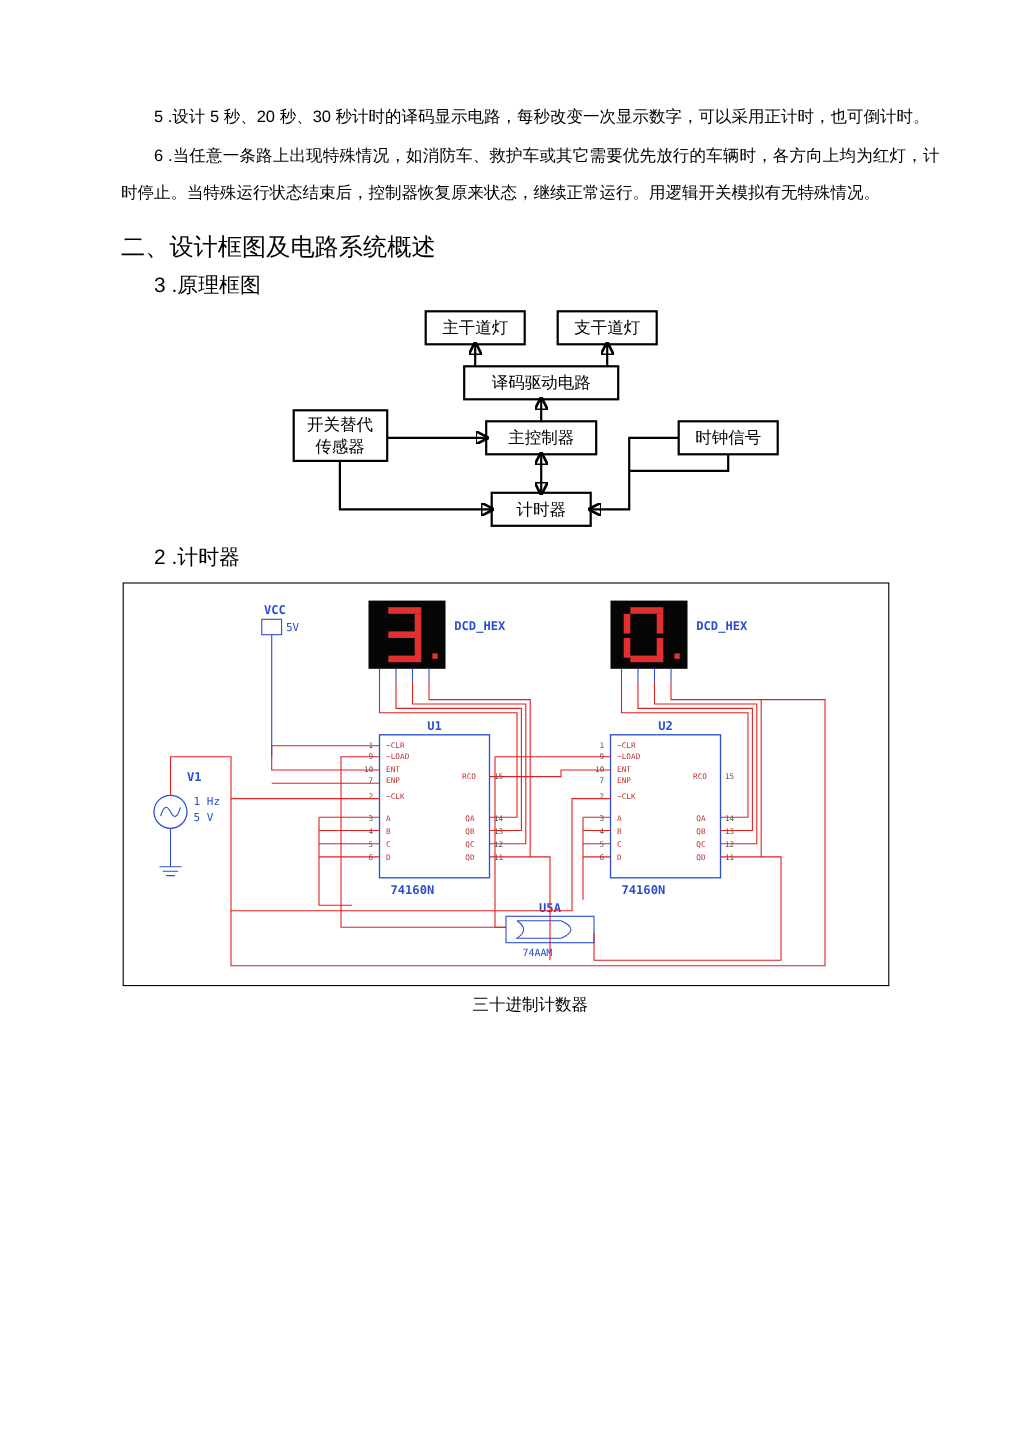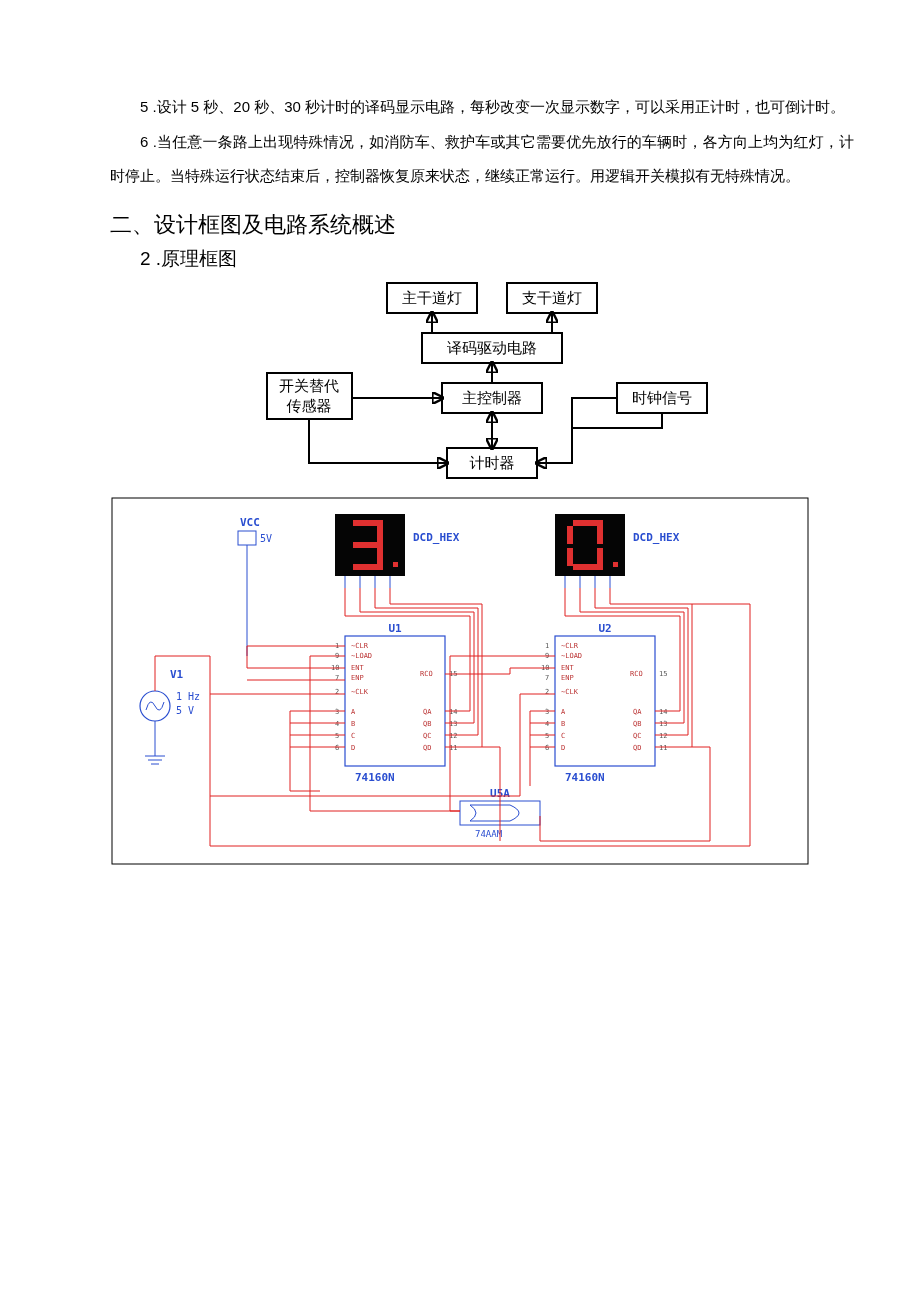--- a/index.html
+++ b/index.html
@@ -31,21 +31,21 @@
 </style>
 </head>
 <body>
 
 <div class="page">
 
   <p class="para">5  .设计 5 秒、20 秒、30 秒计时的译码显示电路，每秒改变一次显示数字，可以采用正计时，也可倒计时。</p>
   <p class="para">6  .当任意一条路上出现特殊情况，如消防车、救护车或其它需要优先放行的车辆时，各方向上均为红灯，计时停止。当特殊运行状态结束后，控制器恢复原来状态，继续正常运行。用逻辑开关模拟有无特殊情况。</p>
 
   <div class="h2">二、设计框图及电路系统概述</div>
-  <div class="h3">2 .原理框图</div>
+  <div class="h3">3 .原理框图</div>
 
   <div class="blockdia">
     <svg viewBox="0 0 500 210" width="500" height="210">
       <defs>
         <marker id="ah" viewBox="0 0 10 10" refX="8" refY="5" markerWidth="6" markerHeight="6" orient="auto">
           <path d="M0 0 L10 5 L0 10 z" fill="#000"></path>
         </marker>
         <marker id="ahb" viewBox="0 0 10 10" refX="2" refY="5" markerWidth="6" markerHeight="6" orient="auto">
           <path d="M10 0 L0 5 L10 10 z" fill="#000"></path>
         </marker>
@@ -76,20 +76,21 @@
       <line x1="320" y1="55" x2="320" y2="35" marker-end="url(#ah)"></line>
       <line x1="260" y1="105" x2="260" y2="85" marker-end="url(#ah)"></line>
       <line x1="260" y1="135" x2="260" y2="170" marker-start="url(#ahb)" marker-end="url(#ah)"></line>
       <line x1="120" y1="120" x2="210" y2="120" marker-end="url(#ah)"></line>
       <path d="M385 120 L340 120 L340 185 L305 185" marker-end="url(#ah)"></path>
       <path d="M430 135 L430 150 L340 150"></path>
       <path d="M77 141 L77 185 L215 185" marker-end="url(#ah)"></path>
     </svg>
   </div>
 
+  <div class="h3">2 .计时器</div>
 
   <div class="circuit">
     <svg viewBox="0 0 700 370" width="700" height="370">
 
       <rect x="2" y="2" width="696" height="366" fill="none" stroke="#000" stroke-width="1"></rect>
 
       <text x="130" y="30" class="label">VCC</text>
       <rect x="128" y="35" width="18" height="14" class="blockblue"></rect>
       <text x="150" y="46">5V</text>
       <line x1="137" y1="49" x2="137" y2="160" class="blue"></line>
@@ -251,14 +252,15 @@
 
         <path d="M420 215 L445 215"></path>
           <path d="M420 227 L445 227"></path>
         <path d="M420 239 L445 239"></path>
           <path d="M420 251 L445 251"></path>
         <path d="M420 215 L420 290"></path>
       </g>
     </svg>
   </div>
 
+  <div class="caption">三十进制计数器</div>
 
 </div>
 
 </body></html>

